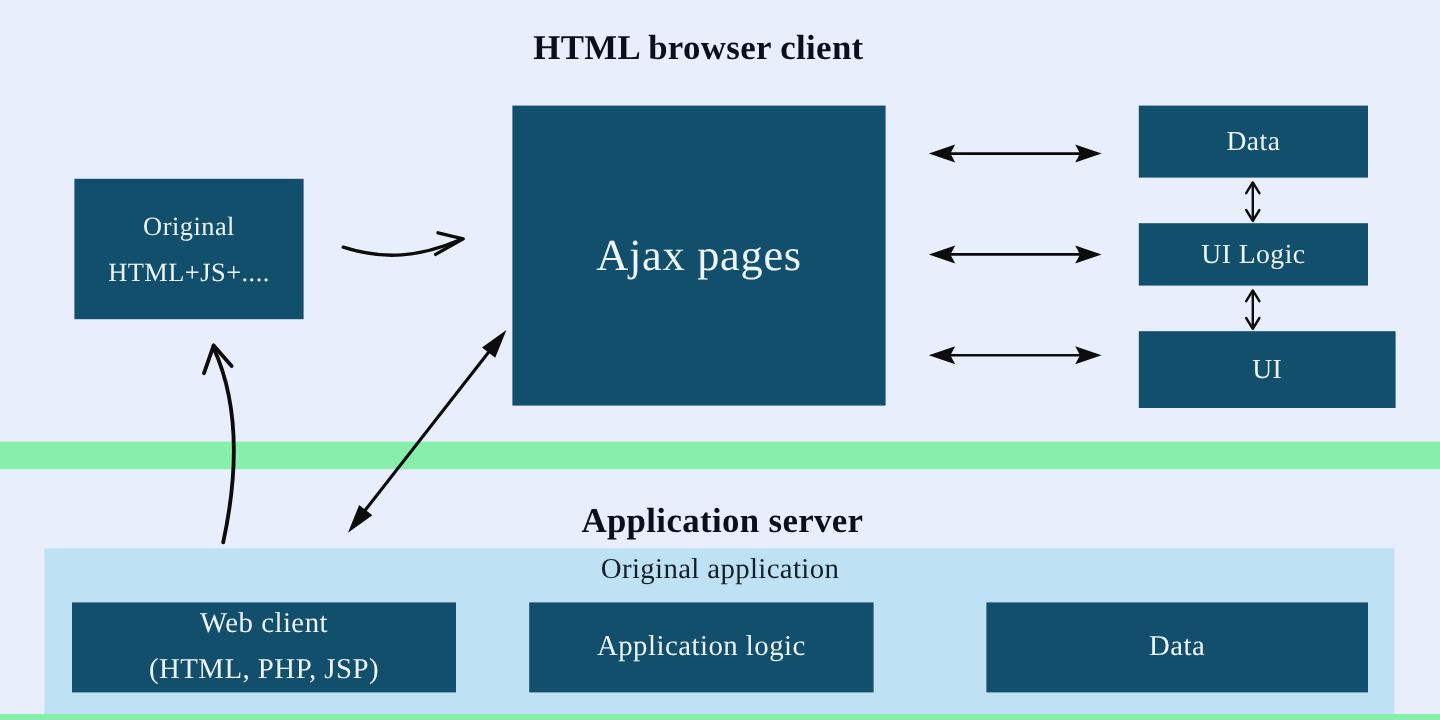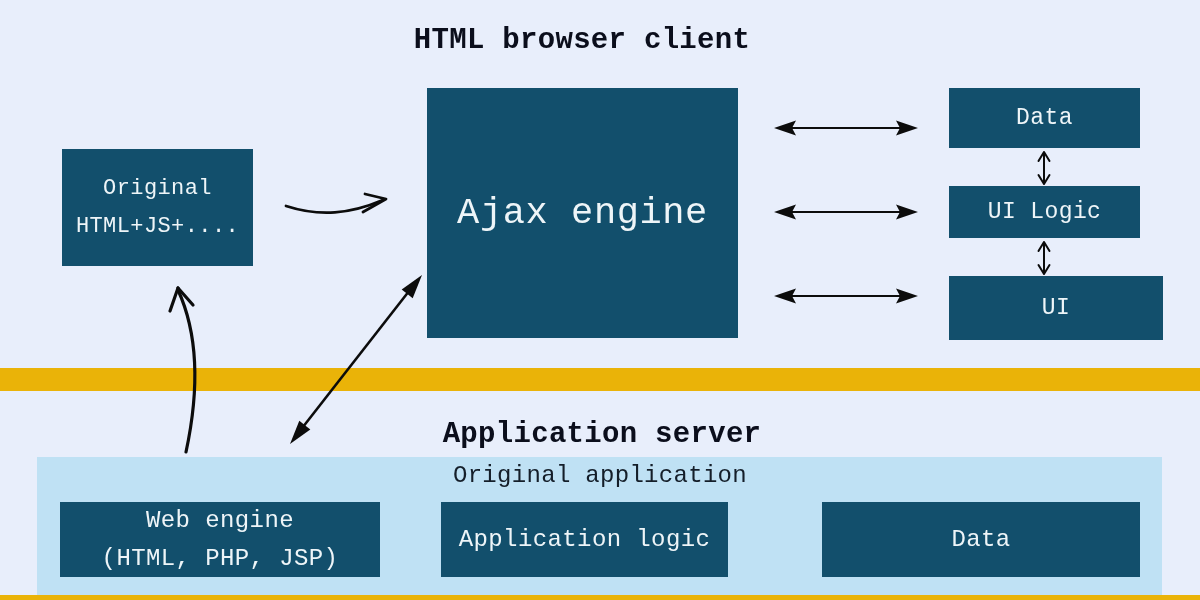--- a/index.html
+++ b/index.html
@@ -6,22 +6,22 @@
     --band:#e8eefb;
     --box:#124f6c;
     --container:#bfe1f4;
     --box-text:#eef5f8;
     --title-text:#0b0e1c;
     --arrow:#0c0c0c;
   }
   *{margin:0;padding:0;box-sizing:border-box;}
   html,body{background:#ffffff;}
   #page{
-    position:relative;width:1200px;height:600px;background:#eab308;overflow:hidden;
-    font-family:Liberation Mono, monospace;
+    position:relative;width:1200px;height:600px;background:#86efac;overflow:hidden;
+    font-family:Liberation Serif, serif;
   }
   .band{position:absolute;left:0;width:1200px;background:var(--band);}
   #band-top{top:0;height:368px;}
   #band-bottom{top:391px;height:204px;}
   .section-title{
     position:absolute;text-align:center;font-weight:bold;font-size:29px;
     color:var(--title-text);letter-spacing:0.3px;
   }
   #title-client{left:332px;top:24px;width:500px;}
   #title-server{left:402px;top:406px;width:400px;margin-top:12px;}
@@ -57,21 +57,21 @@
   <div class="band" id="band-bottom"></div>
 
   <div class="section-title" id="title-client">HTML browser client</div>
 
   <div class="box" id="box-original">
     <span>Original</span>
     <span>HTML+JS+....</span>
   </div>
 
   <div class="box" id="box-ajax">
-    <span>Ajax engine</span>
+    <span>Ajax pages</span>
   </div>
 
   <div class="box" id="box-client-data">
     <span>Data</span>
   </div>
 
   <div class="box" id="box-ui-logic">
     <span>UI Logic</span>
   </div>
 
@@ -138,21 +138,21 @@
       <path d="M12,34 L6.5,25 M12,34 L17.5,25" fill="none" stroke="#0c0c0c" stroke-width="2" stroke-linecap="round"></path>
     </svg>
   </div>
 
   <div class="section-title" id="title-server">Application server</div>
 
   <div id="deployed-container"></div>
   <div id="deployed-label">Original application</div>
 
   <div class="box" id="box-web-pages">
-    <span>Web engine</span>
+    <span>Web client</span>
     <span>(HTML, PHP, JSP)</span>
   </div>
 
   <div class="box" id="box-app-logic">
     <span>Application logic</span>
   </div>
 
   <div class="box" id="box-server-data">
     <span>Data</span>
   </div>

